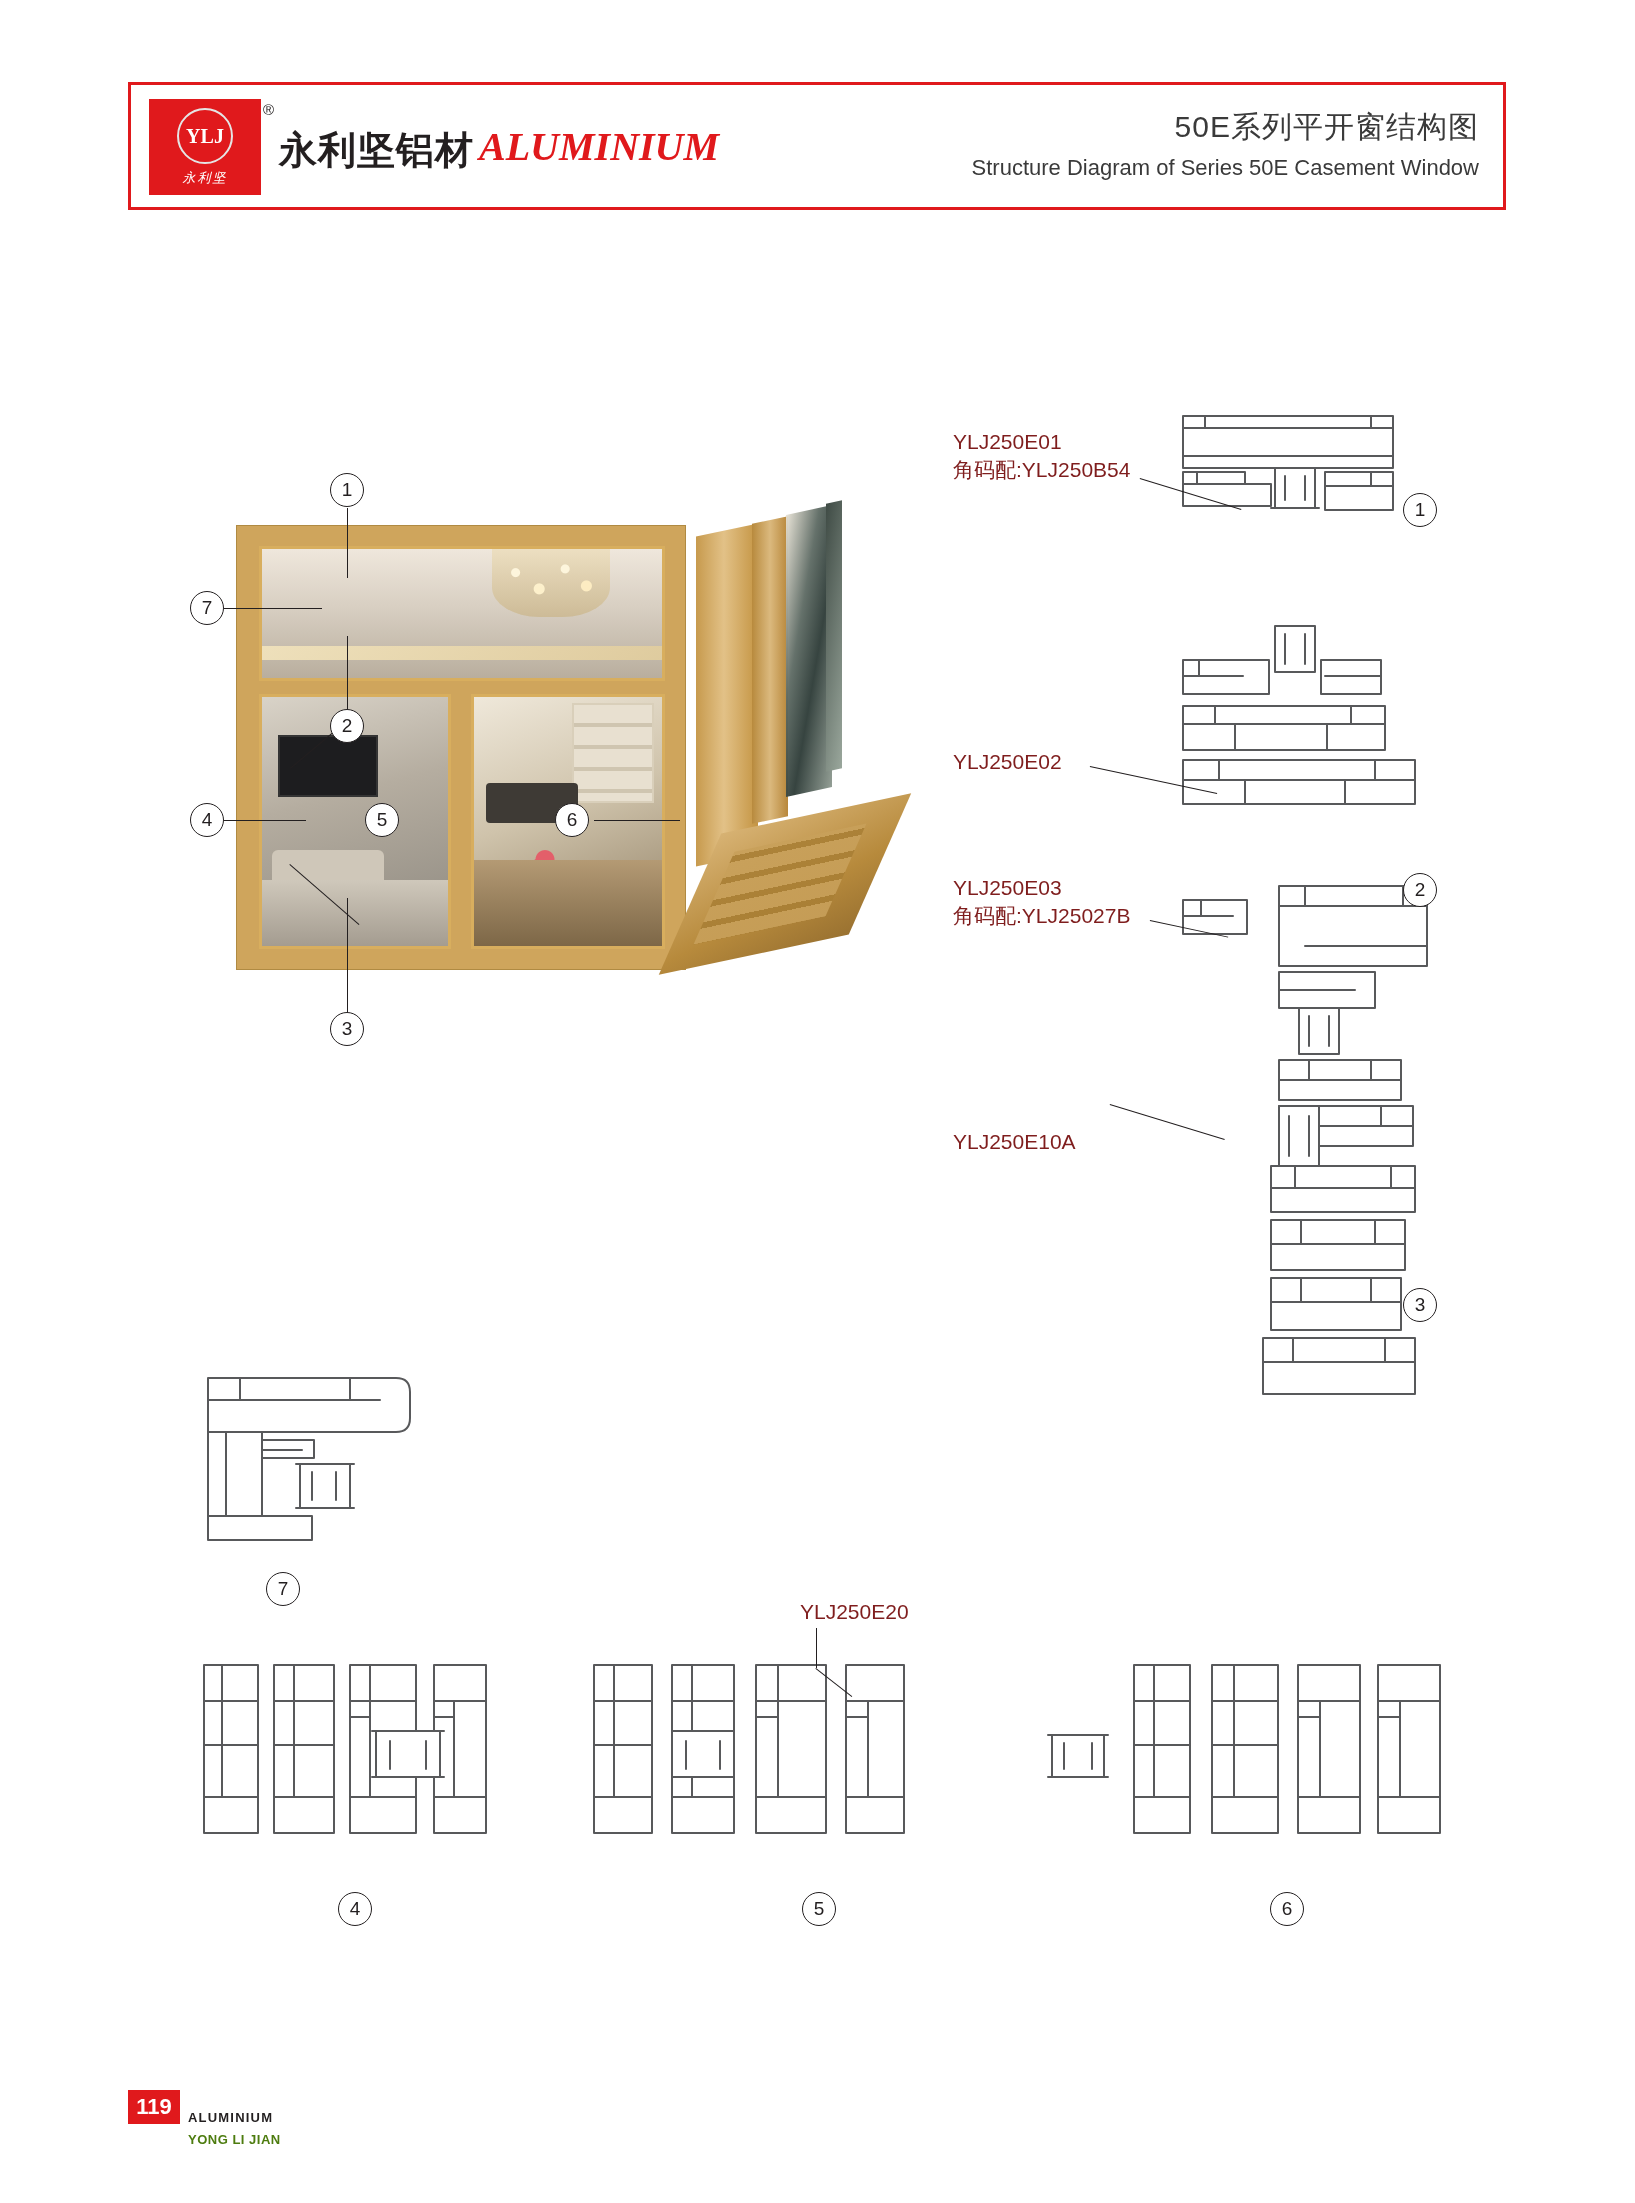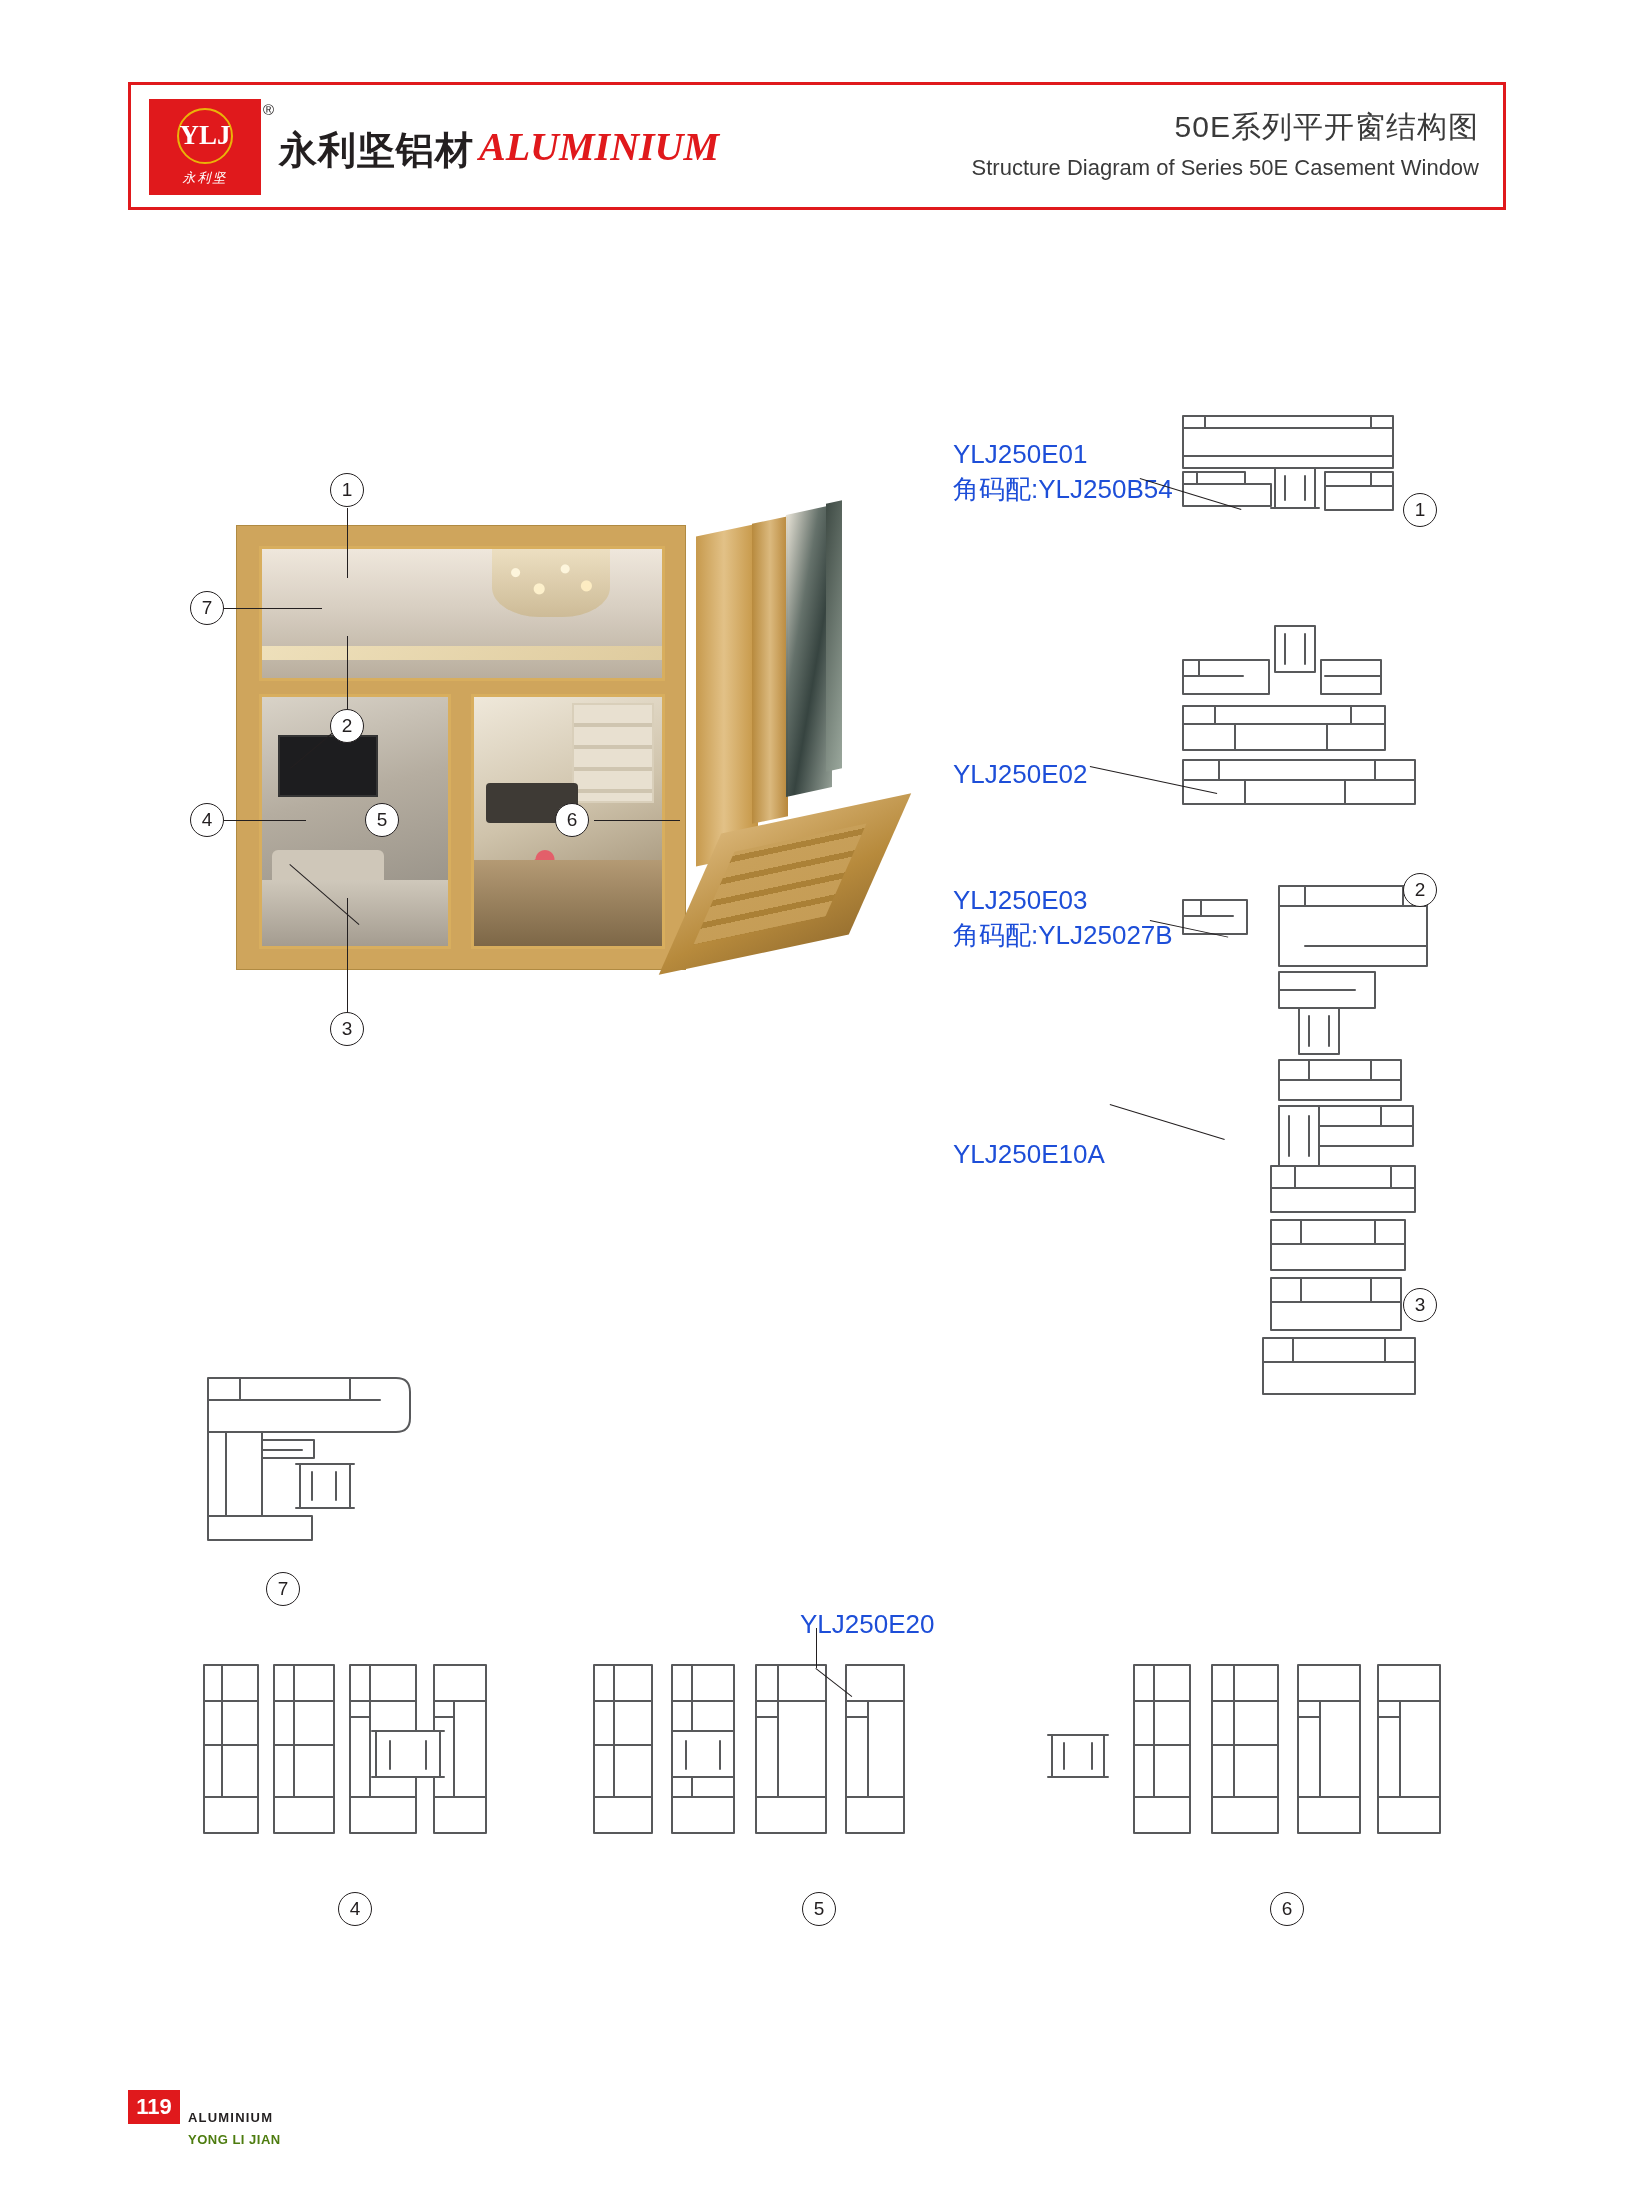--- a/index.html
+++ b/index.html
@@ -36,26 +36,26 @@
     color: #ffffff;
     box-sizing: border-box;
     display: flex;
     flex-direction: column;
     align-items: center;
     justify-content: center;
   }
   .logo-circle {
     width: 52px;
     height: 52px;
-    border: 2px solid #eab308;
+    border: 2px solid #e5e5e5;
     border-radius: 50%;
     display: flex;
     align-items: center;
     justify-content: center;
-    font-size: 27px;
+    font-size: 20px;
     font-weight: bold;
     font-family: "Liberation Serif", serif;
     line-height: 1;
   }
   .logo-sub {
     font-size: 13px;
     letter-spacing: 2px;
     margin-top: 5px;
     white-space: nowrap;
     font-style: italic;
@@ -351,25 +351,24 @@
     stroke: #58595b;
     stroke-width: 2;
     stroke-linejoin: round;
     stroke-linecap: round;
   }
   .cad .fillw { fill:#ffffff; }
 
   
   .part-label {
     position: absolute;
-    font-size: 26px;
-    color: #1d4ed8;
+    font-size: 21px;
+    color: #7f1d1d;
     white-space: nowrap;
     line-height: 1.35;
-    margin-top: 9px;
   }
 </style>
 </head>
 <body>
 
 <div class="header">
   <div class="header-logo-box">
     <div class="logo-circle">YLJ</div>
     <div class="logo-sub">永利坚</div>
   </div>

